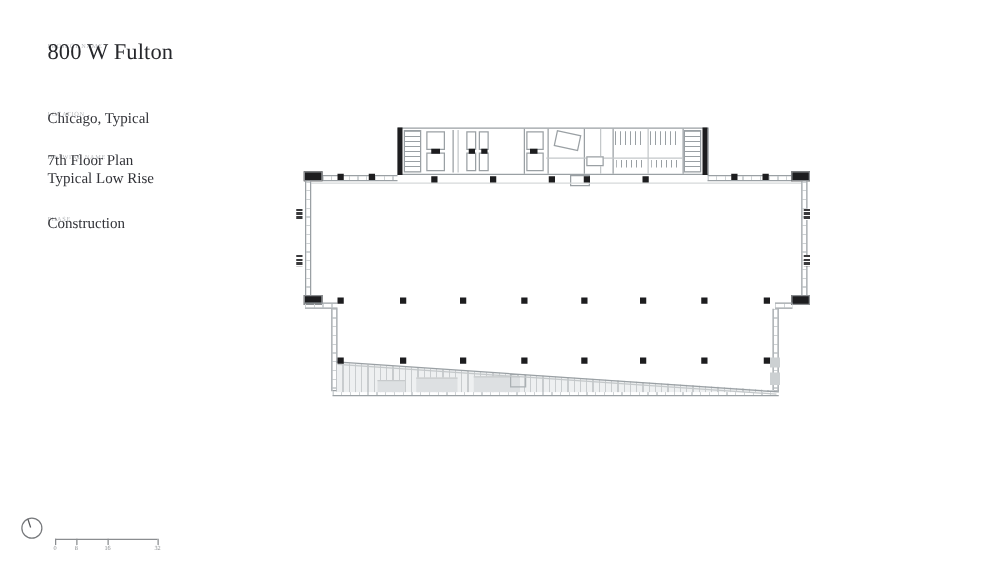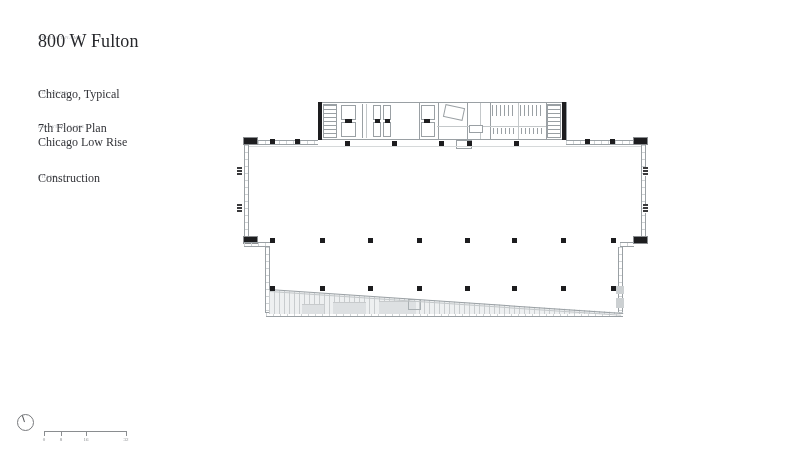--- a/index.html
+++ b/index.html
@@ -45,21 +45,21 @@
   <div class="a" style="left:38px;top:80px;">
     <span class="micro-label">LOCATION</span>
   </div>
   <div class="a value" style="left:38px;top:87px;">Chicago, Typical</div>
 
   <div class="a" style="left:38px;top:114px;">
     <span class="micro-label">DRAWING NAME</span>
   </div>
   <div class="a value" style="left:38px;top:121px;">
     <div>7th Floor Plan</div>
-    <div>Chicago Low Rise</div>
+    <div>Typical Low Rise</div>
   </div>
 
   <div class="a" style="left:38px;top:164px;">
     <span class="micro-label">PHASE</span>
   </div>
   <div class="a value" style="left:38px;top:171px;">Construction</div>
 
   <div id="plan" class="a" style="left:0;top:0;width:800px;height:464px;">
 
     <div class="a box" style="left:318px;top:102px;width:249px;height:38px;"></div>

